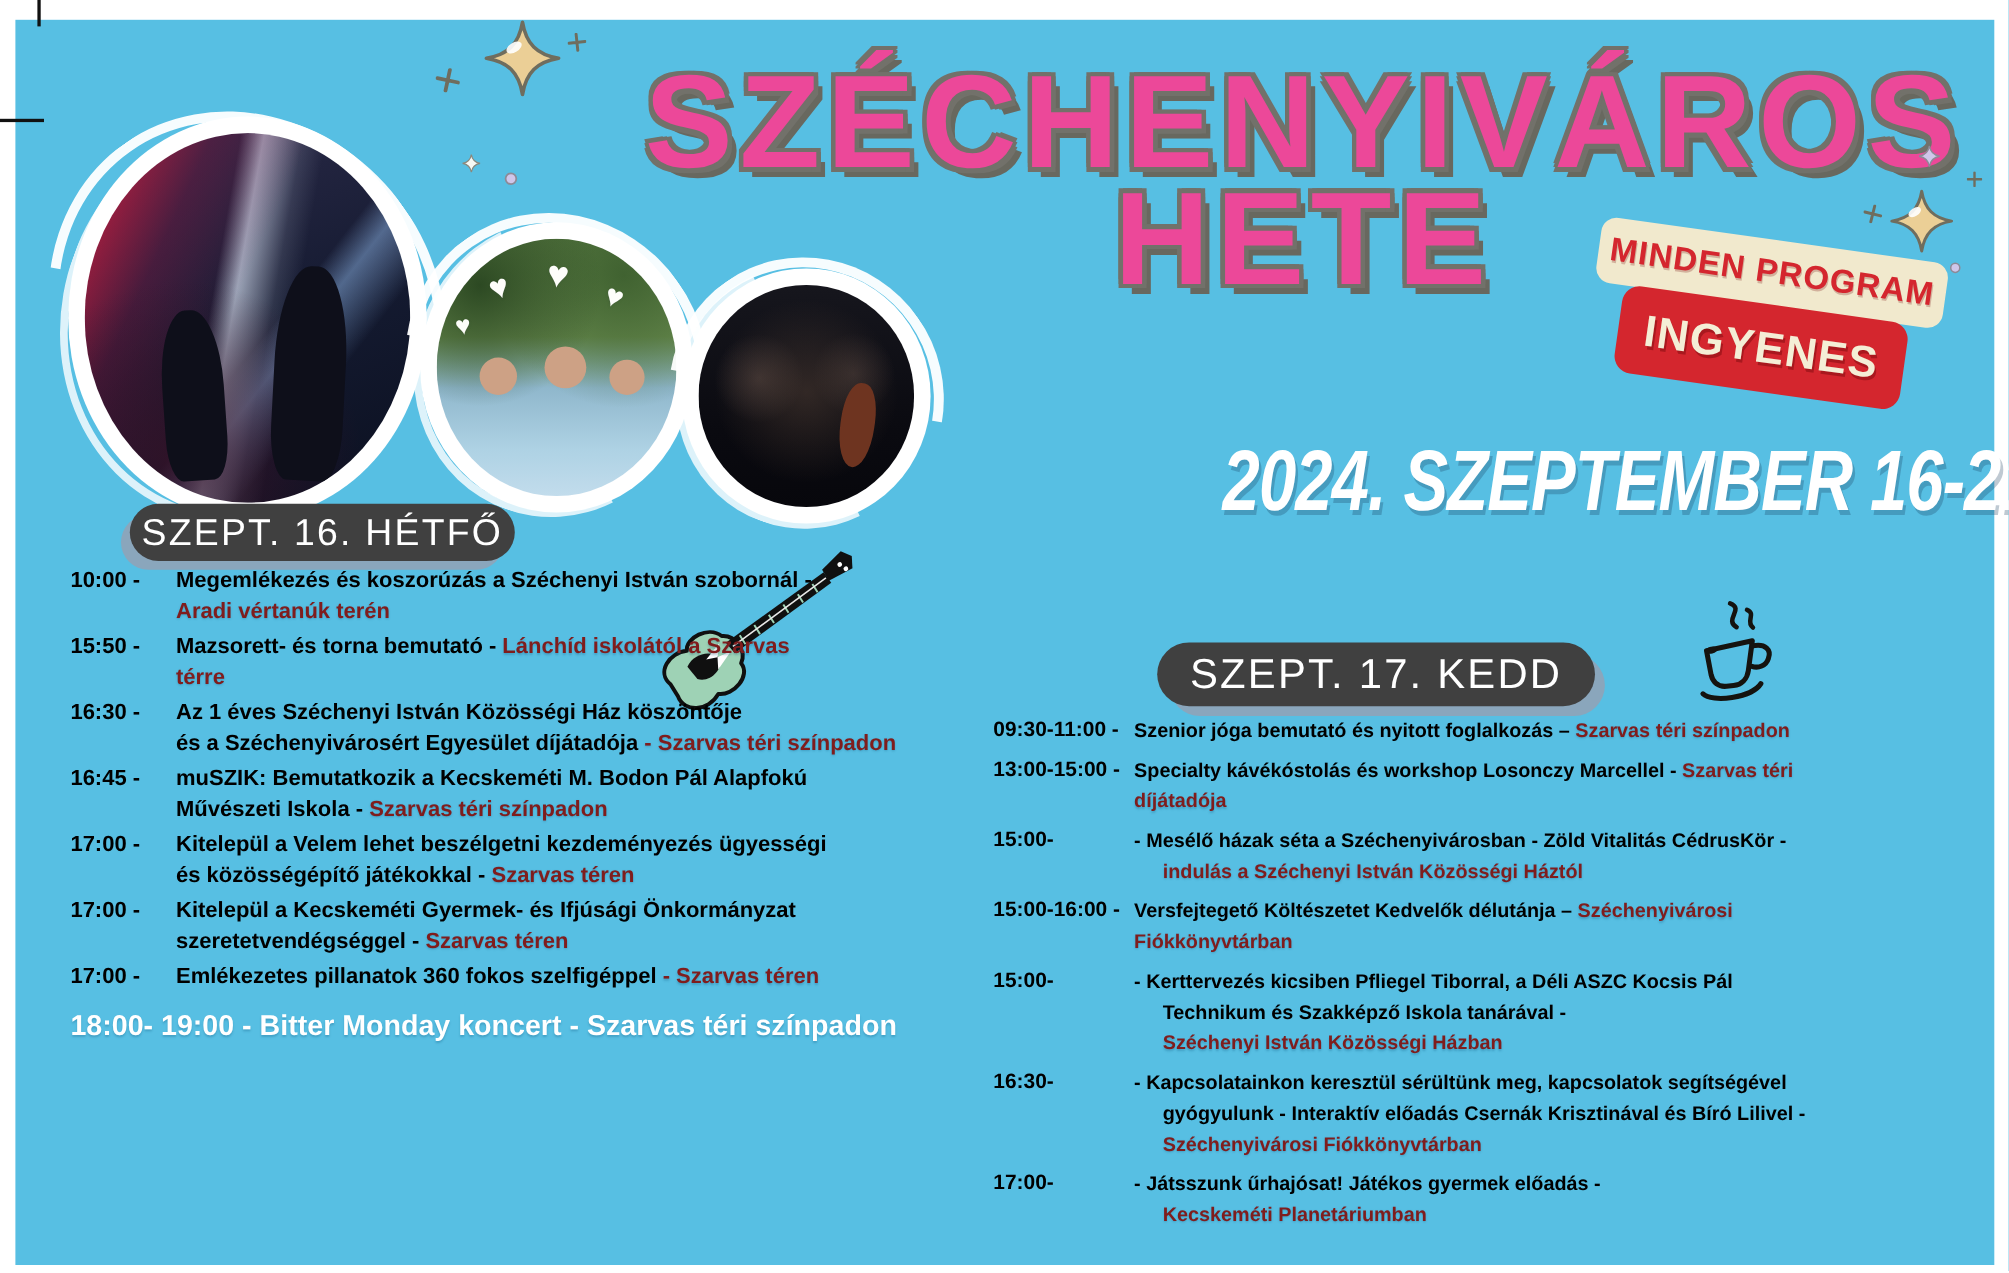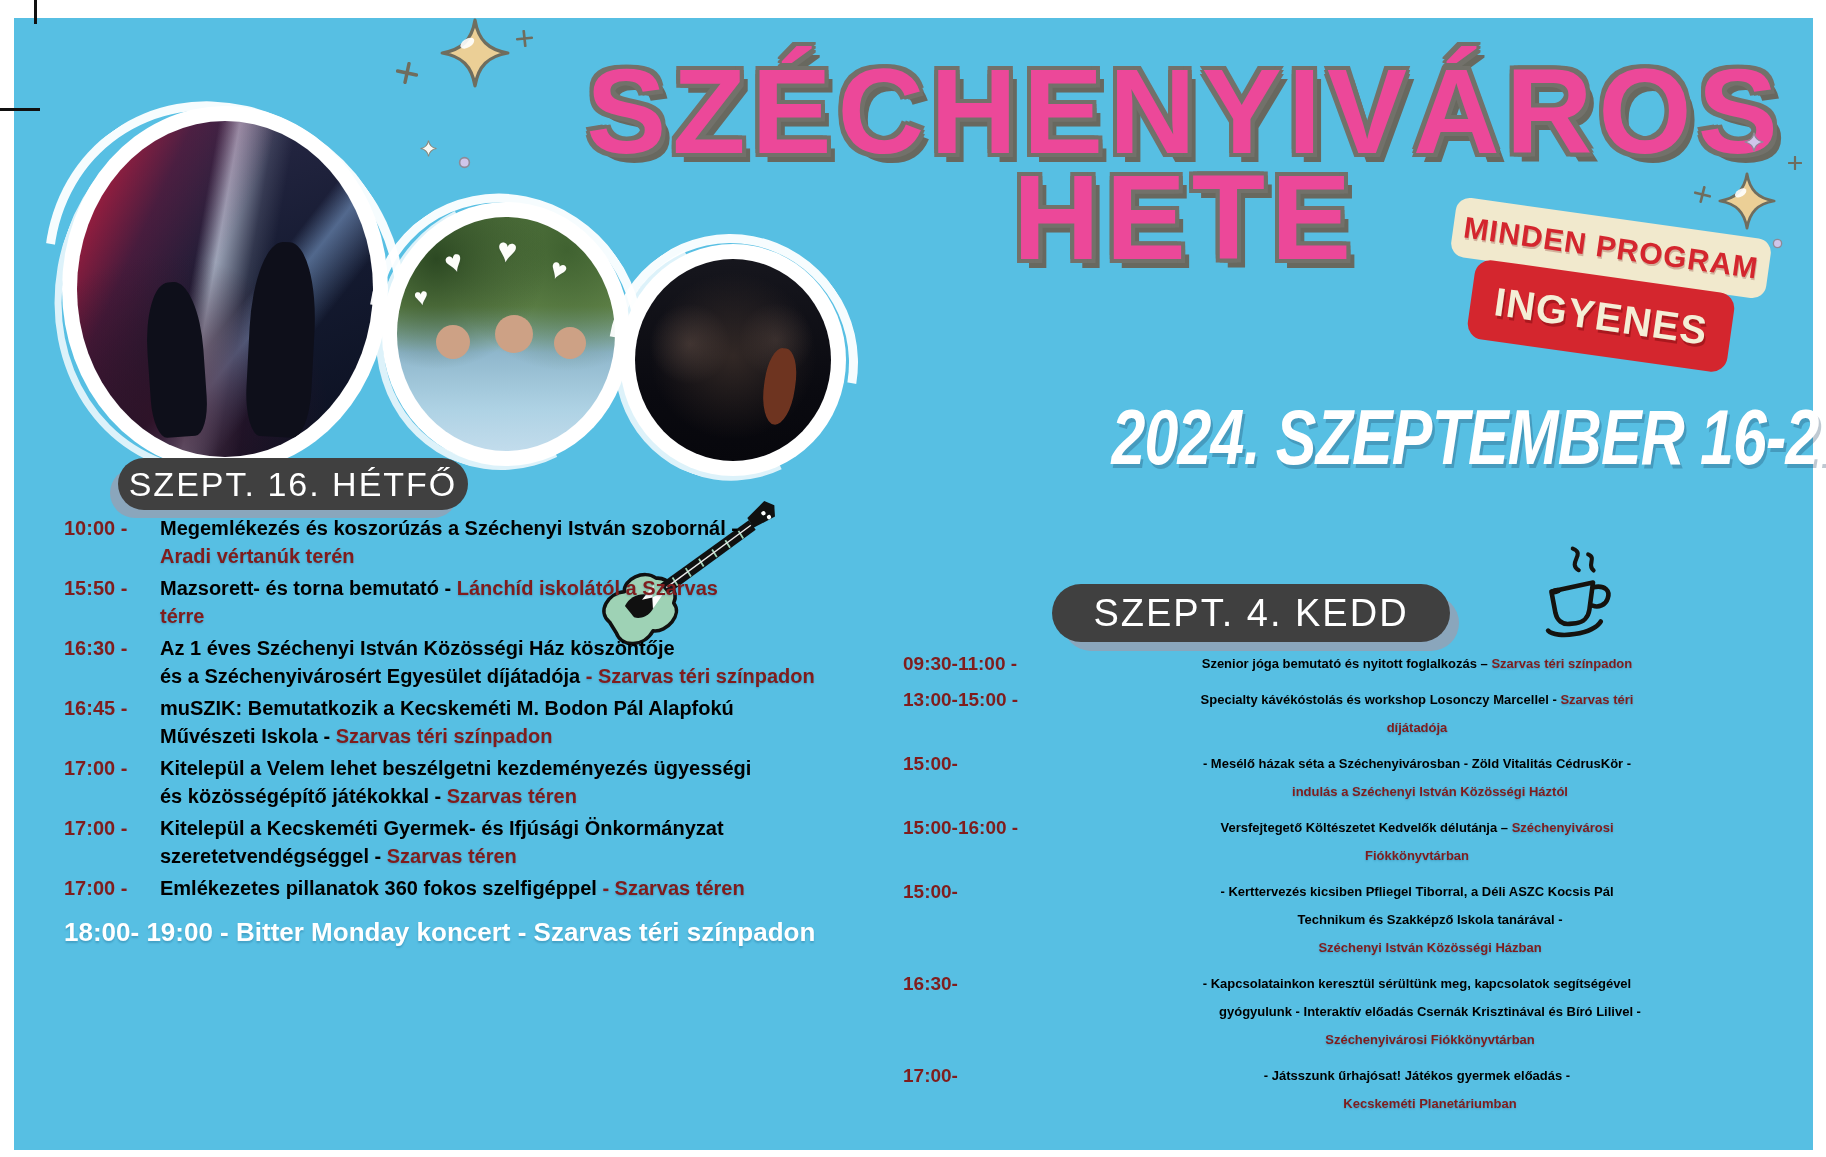--- a/index.html
+++ b/index.html
@@ -106,25 +106,25 @@
     font-size:34px;letter-spacing:2px;box-shadow:-9px 9px 0 -1px #8aa6bc;}
   .pill-right{left:1052px;top:584px;width:398px;height:58px;border-radius:30px;
     font-size:38px;letter-spacing:2px;box-shadow:10px 10px 0 -1px #8aa6bc;}
 
   
   .col{position:absolute;}
   .col-left{left:64px;top:514px;width:870px;}
   .col-right{left:903px;top:650px;width:900px;}
   .row{display:flex;margin-bottom:4px;font-weight:bold;}
   .col-right .row{margin-bottom:8px;}
-  .time{flex:0 0 96px;font-size:20px;line-height:28px;color:#7f1d1d;white-space:nowrap;}
+  .time{flex:0 0 96px;font-size:20px;line-height:28px;color:#000000;white-space:nowrap;}
   .col-right .time{flex:0 0 128px;font-size:19px;}
   .lines{flex:1;}
   .line{font-size:20px;line-height:28px;white-space:nowrap;}
-  .col-right .line{font-size:13px;text-align:center;}
+  .col-right .line{font-size:18px;}
   .line.pad{padding-left:26px;}
   .seg.dark{color:#000000;}
   .seg.light{color:#7f1d1d;text-shadow:0 1px 2px rgba(10,80,120,.28);}
   .big{font-weight:bold;font-size:26px;line-height:44px;white-space:nowrap;}
   .big.light{color:#fff;text-shadow:0 2px 2px rgba(10,80,120,.28);margin-top:8px;}
   .big.dark{color:#14203a;margin-top:14px;}
 
   
   .deco{position:absolute;}
 </style>
@@ -226,21 +226,21 @@
   <path d="M28 50 l46 -5 -7 29 c-2 8 -8 13 -16 13 l-7 0 c-8 0 -13 -5 -14 -13 Z" fill="none" stroke="#15130f" stroke-width="5" stroke-linejoin="round"></path>
   <ellipse cx="33" cy="50" rx="6" ry="3.4" fill="#15130f" transform="rotate(-8 33 50)"></ellipse>
   <path d="M74 50 c13 -1 18 6 14 14 c-3 7 -11 9 -17 6" fill="none" stroke="#15130f" stroke-width="5" stroke-linecap="round"></path>
   <path d="M20 92 c8 10 48 9 58 -4" fill="none" stroke="#15130f" stroke-width="5" stroke-linecap="round"></path>
 </svg>
 
 <div class="pill pill-left">
   <span>SZEPT. 16. HÉTFŐ</span>
 </div>
 <div class="pill pill-right">
-  <span>SZEPT. 4. KEDD</span>
+  <span>SZEPT. 17. KEDD</span>
 </div>
 
 <div class="col col-left">
     <div class="row">
       <div class="time">10:00 -</div>
       <div class="lines">
         <div class="line"><span class="seg dark">Megemlékezés és koszorúzás a Széchenyi István szobornál -</span></div>
         <div class="line"><span class="seg light">Aradi vértanúk terén</span></div>
       </div>
     </div>

